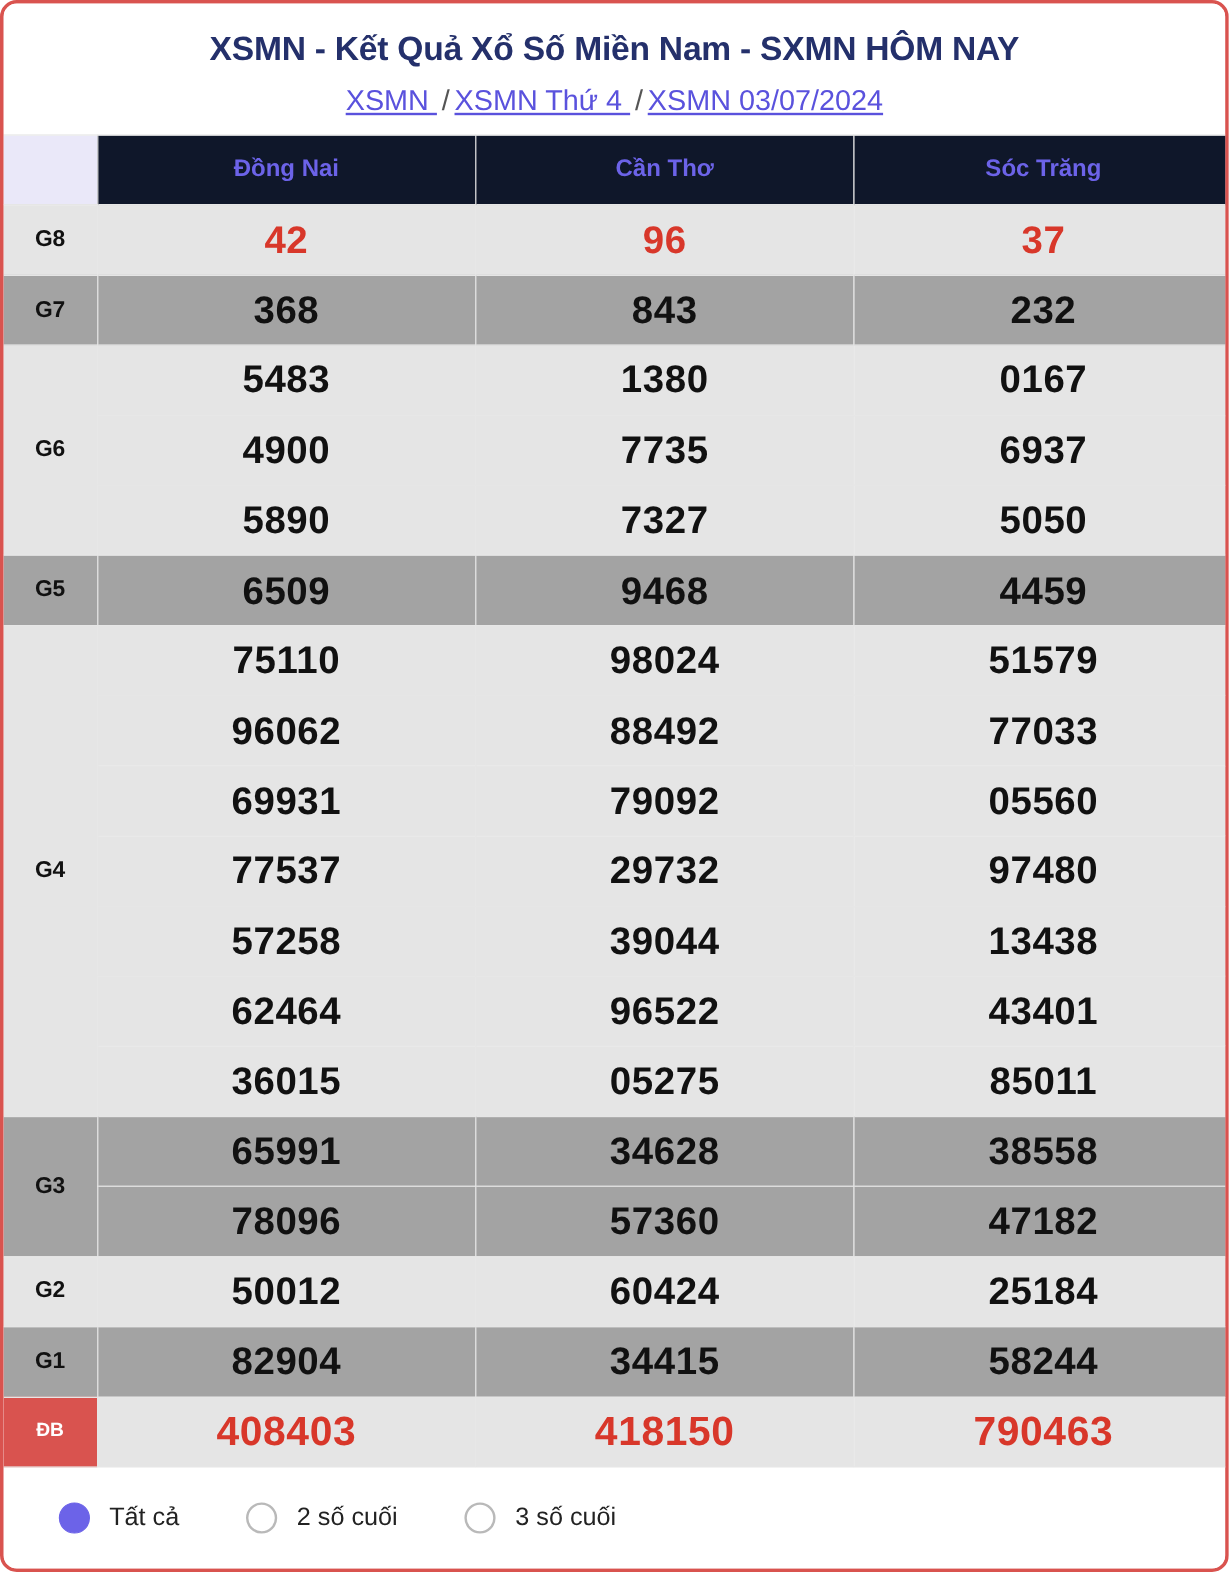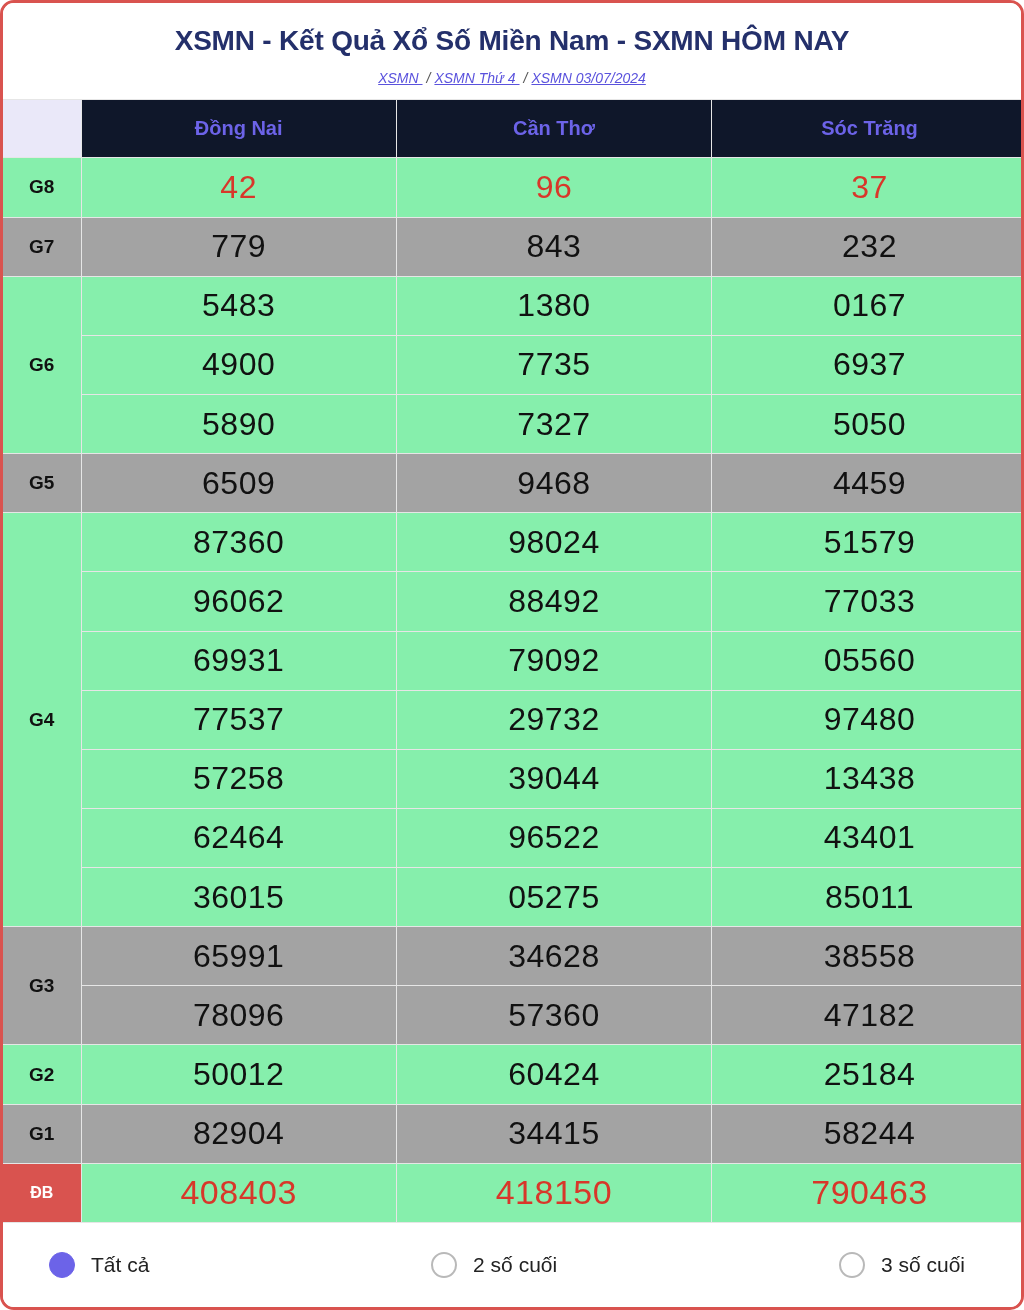--- a/index.html
+++ b/index.html
@@ -36,25 +36,24 @@
   .head-title {
     font-size: 28px;
     font-weight: bold;
     color: #24306b;
     letter-spacing: -0.2px;
     line-height: 1.15;
     white-space: nowrap;
   }
   .breadcrumb {
     margin-top: 12px;
-    font-size: 14px;
+    font-size: 24px;
     color: #444;
     line-height: 1.3;
     white-space: nowrap;
-    font-style: italic;
   }
   .breadcrumb a {
     color: #5a52dd;
     text-decoration: underline;
   }
   .bc-sep {
     color: #555;
     padding: 0 4px;
     text-decoration: none;
   }
@@ -101,49 +100,48 @@
   .lbl-db {
     background: #d9534f;
     color: #ffffff;
     font-size: 16px;
     font-weight: bold;
   }
 
   
   .num {
     font-size: 32px;
-    font-weight: normal;
+    font-weight: bold;
     color: #111111;
     letter-spacing: 0.5px;
   }
   .num.red {
     color: #d8372a;
   }
   .num.db {
     color: #d8372a;
     font-size: 34px;
   }
 
   
-  tr.shade > td { background: #86efac; }
+  tr.shade > td { background: #e5e5e5; }
   tr.plain > td { background: #a3a3a3; }
   tr.shade > td.lbl-db { background: #d9534f; }
 
   .r57  { height: 57px; }
 
   
   .foot {
     flex: 0 0 auto;
     height: 84px;
     display: flex;
     align-items: center;
     padding-left: 46px;
     background: #ffffff;
     gap: 0;
-    justify-content: space-between;
   }
   .radio-opt {
     display: flex;
     align-items: center;
     margin-right: 56px;
     cursor: pointer;
   }
   .radio-dot {
     width: 26px;
     height: 26px;
@@ -195,21 +193,21 @@
     </thead>
     <tbody id="results-body">
         <tr class="shade">
           <td class="lbl" rowspan="1">G8</td>
           <td class="num r57 red">42</td>
           <td class="num r57 red">96</td>
           <td class="num r57 red">37</td>
         </tr>
         <tr class="plain">
           <td class="lbl" rowspan="1">G7</td>
-          <td class="num r57">779</td>
+          <td class="num r57">368</td>
           <td class="num r57">843</td>
           <td class="num r57">232</td>
         </tr>
         <tr class="shade">
           <td class="lbl" rowspan="3">G6</td>
           <td class="num r57">5483</td>
           <td class="num r57">1380</td>
           <td class="num r57">0167</td>
         </tr>
         <tr class="shade">
@@ -223,21 +221,21 @@
           <td class="num r57">5050</td>
         </tr>
         <tr class="plain">
           <td class="lbl" rowspan="1">G5</td>
           <td class="num r57">6509</td>
           <td class="num r57">9468</td>
           <td class="num r57">4459</td>
         </tr>
         <tr class="shade">
           <td class="lbl" rowspan="7">G4</td>
-          <td class="num r57">87360</td>
+          <td class="num r57">75110</td>
           <td class="num r57">98024</td>
           <td class="num r57">51579</td>
         </tr>
         <tr class="shade">
           <td class="num r57">96062</td>
           <td class="num r57">88492</td>
           <td class="num r57">77033</td>
         </tr>
         <tr class="shade">
           <td class="num r57">69931</td>

